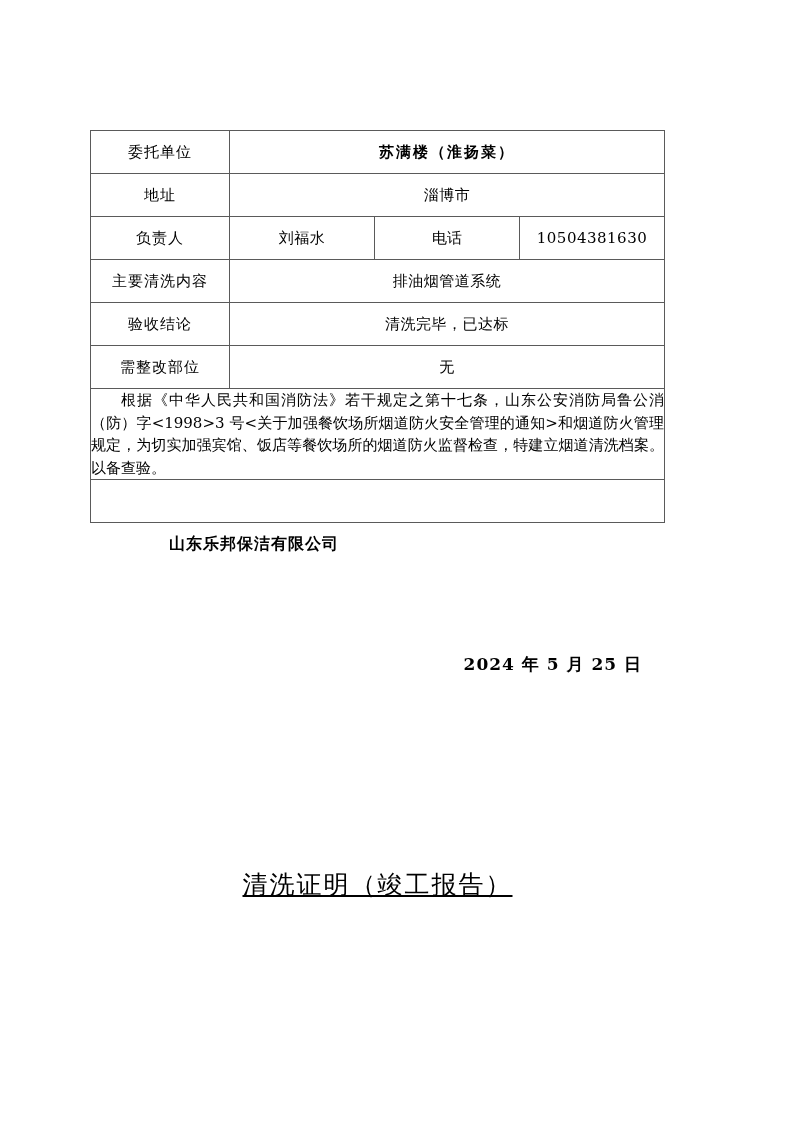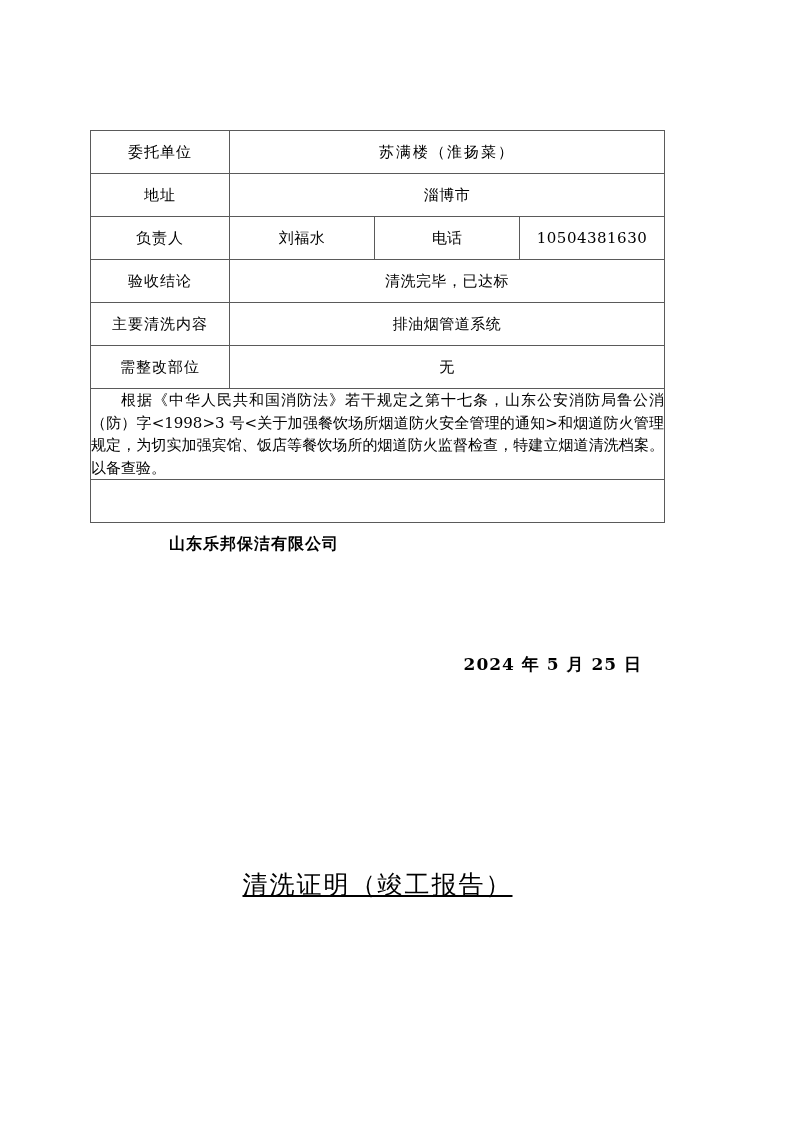--- a/index.html
+++ b/index.html
@@ -38,21 +38,21 @@
     line-height: 1.5;
     height: 42px;
     font-family: "DejaVu Serif", "Liberation Serif", serif;
   }
   .label-cell {
     width: 138px;
     letter-spacing: 1px;
   }
   .title-cell {
     font-size: 25px;
-    font-weight: normal;
+    font-weight: bold;
     letter-spacing: 2px;
     height: 50px;
   }
   .value-cell {
     letter-spacing: 0.5px;
   }
   .date-cell {
     font-size: 17px;
     letter-spacing: 1px;
   }
@@ -121,26 +121,26 @@
         <td class="label-cell">地址</td>
         <td class="value-cell" colspan="3">淄博市</td>
       </tr>
       <tr>
         <td class="label-cell">负责人</td>
         <td class="value-cell">刘福水</td>
         <td class="mid-label">电话</td>
         <td class="value-cell">10504381630</td>
       </tr>
       <tr>
+        <td class="label-cell">主要清洗内容</td>
+        <td class="value-cell" colspan="3">排油烟管道系统</td>
+      </tr>
+      <tr>
         <td class="label-cell">验收结论</td>
         <td class="value-cell" colspan="3">清洗完毕，已达标</td>
-      </tr>
-      <tr>
-        <td class="label-cell">主要清洗内容</td>
-        <td class="value-cell" colspan="3">排油烟管道系统</td>
       </tr>
       <tr>
         <td class="label-cell">需整改部位</td>
         <td class="value-cell" colspan="3">无</td>
       </tr>
       <tr>
         <td class="para-cell" colspan="4">
           <p>根据《中华人民共和国消防法》若干规定之第十七条，山东公安消防局鲁公消（防）字&lt;1998&gt;3 号&lt;关于加强餐饮场所烟道防火安全管理的通知&gt;和烟道防火管理规定，为切实加强宾馆、饭店等餐饮场所的烟道防火监督检查，特建立烟道清洗档案。以备查验。</p>
         </td>
       </tr>

